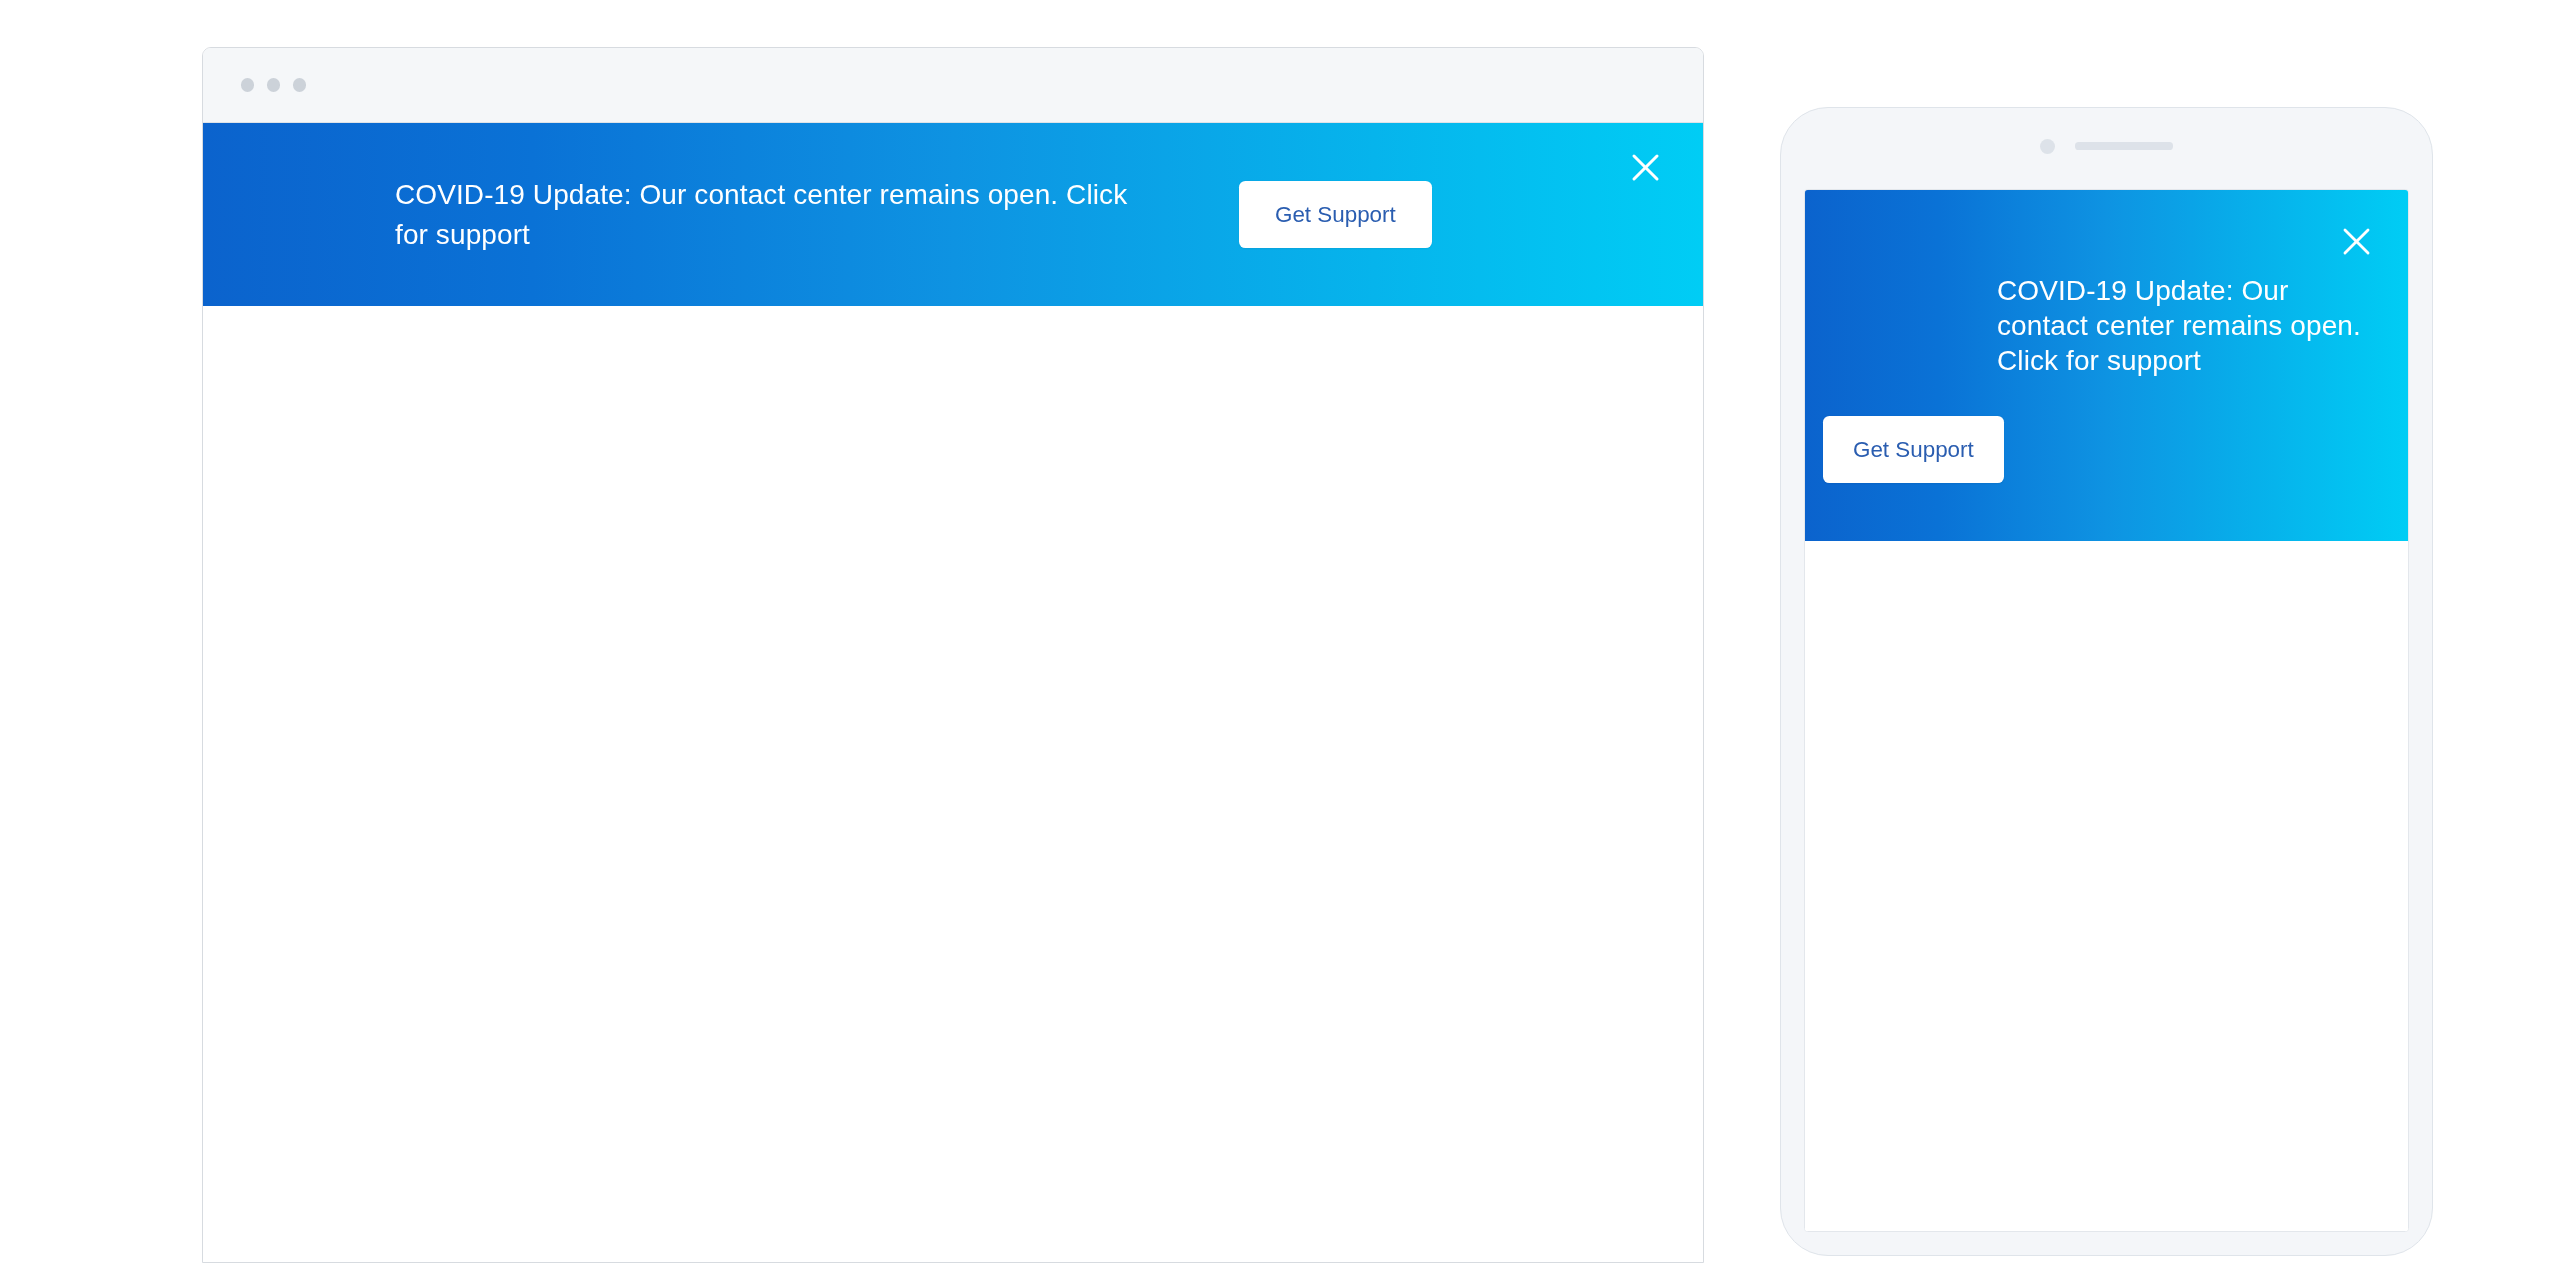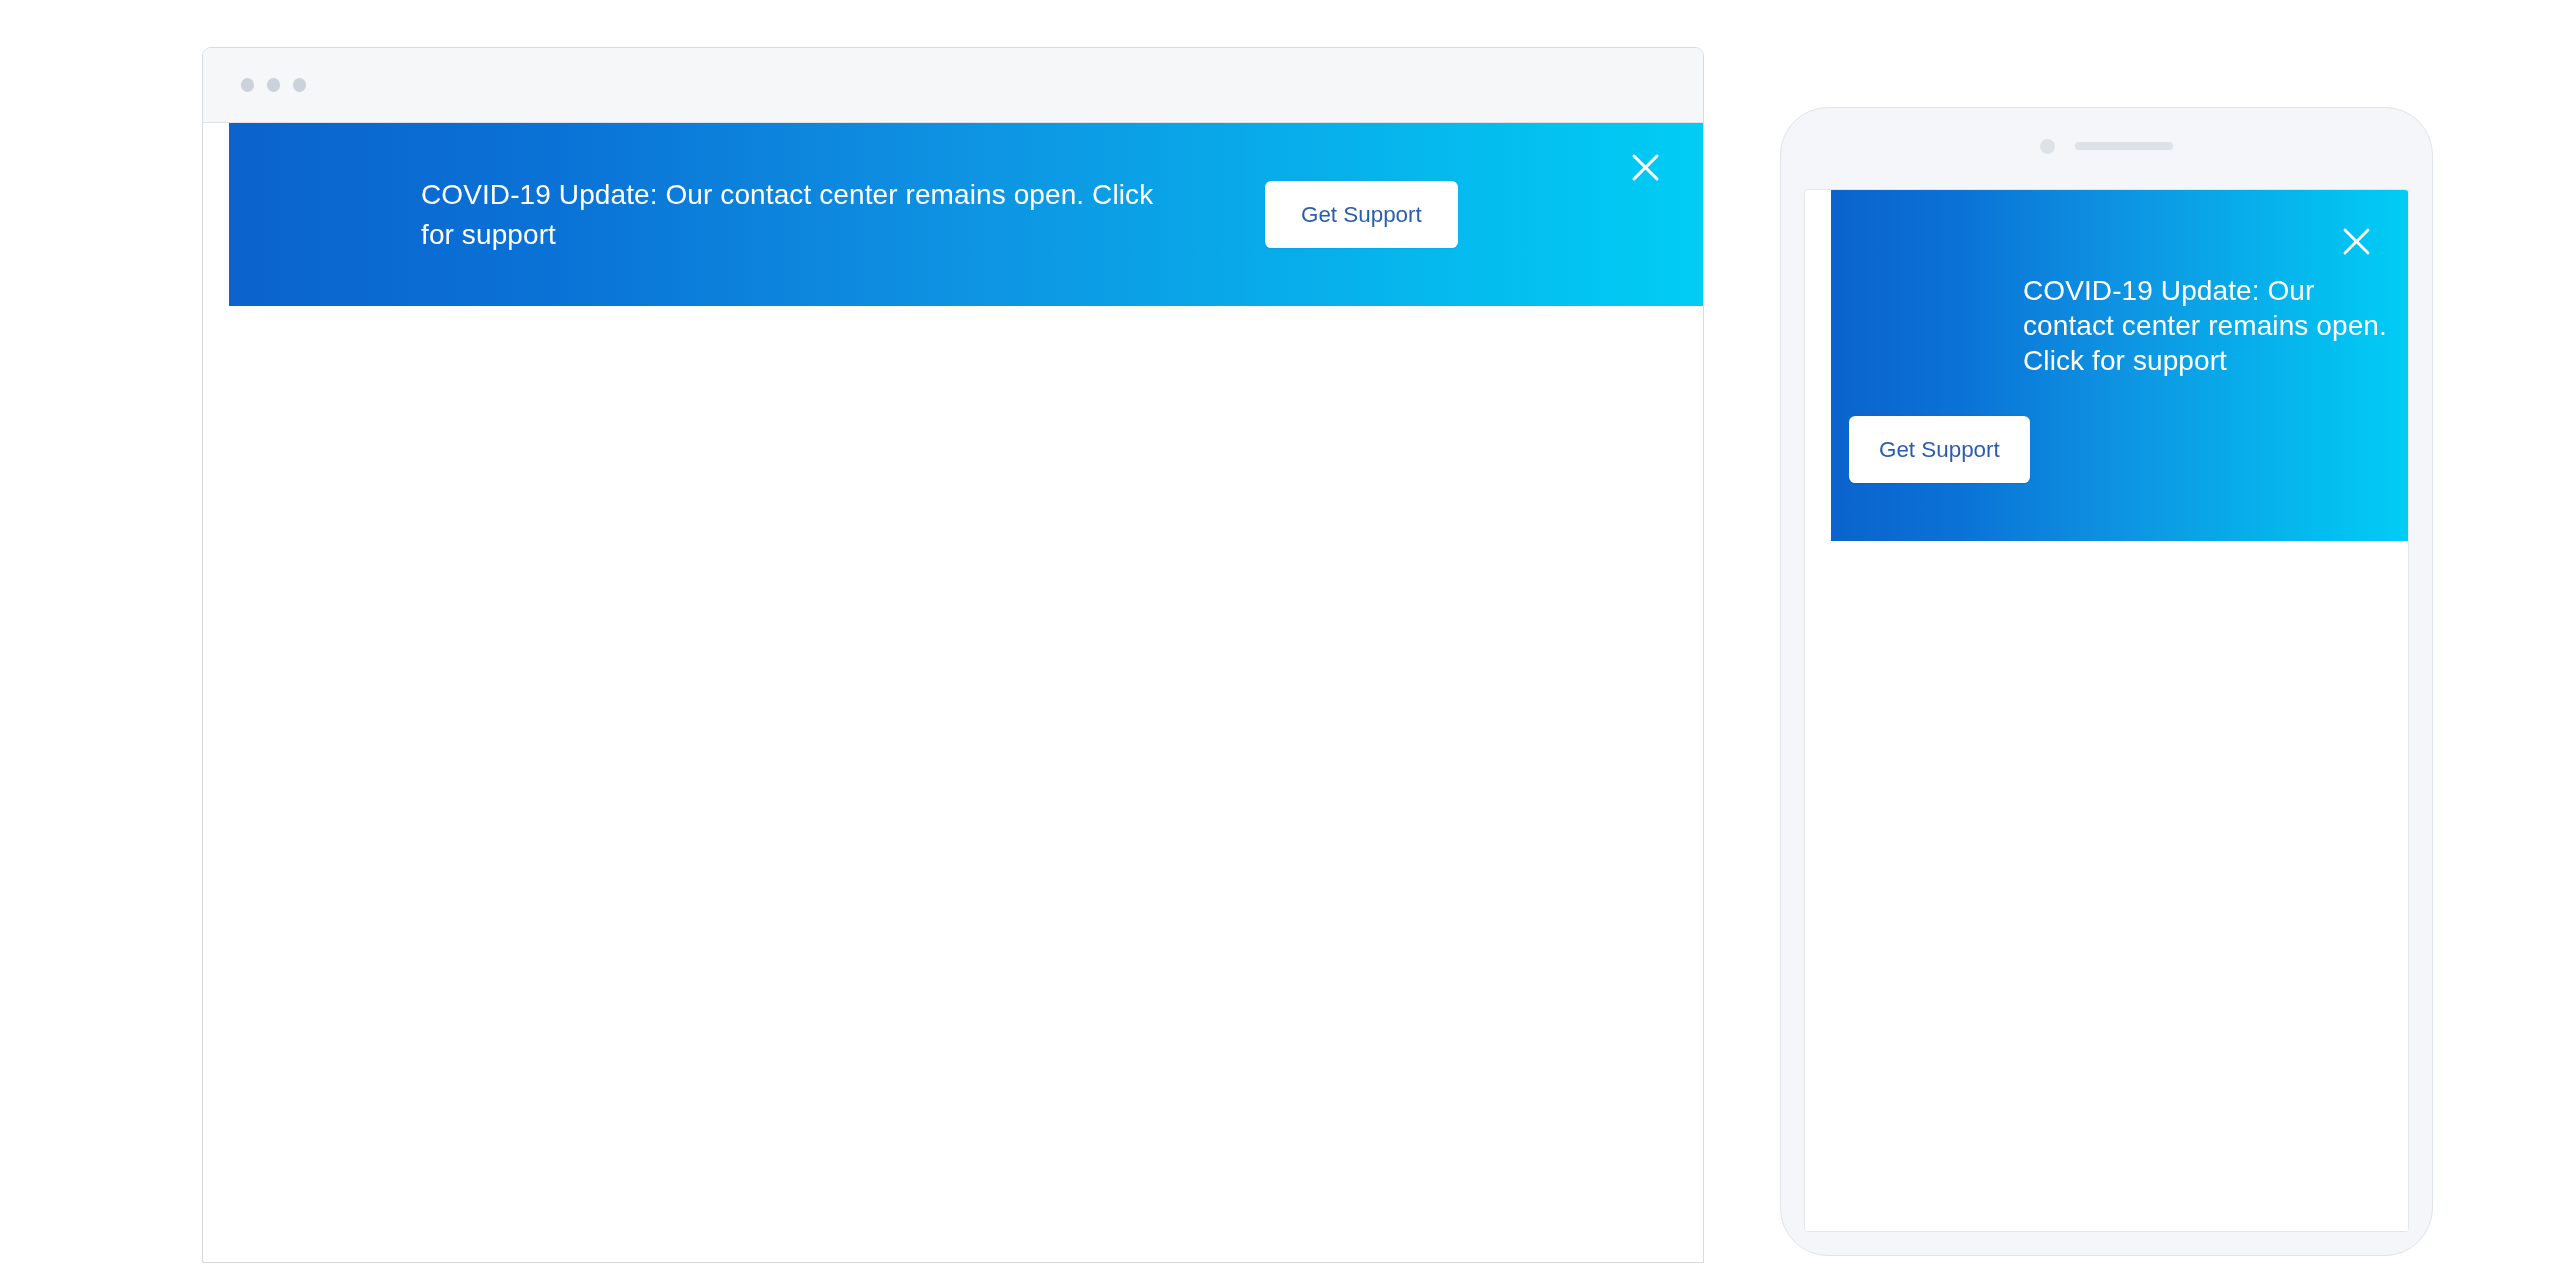--- a/index.html
+++ b/index.html
@@ -47,21 +47,20 @@
     width: 13.4px;
     height: 13.4px;
     border-radius: 50%;
     background: #ccd2d9;
   }
 
   .banner {
     position: relative;
     background: linear-gradient(90deg, #0b63cd 0%, #0a72d6 22%, #0e93e2 50%, #06b4ec 78%, #00cdf5 100%);
     box-sizing: border-box;
-    margin-left: 26px;
   }
 
   .desktop-banner {
     height: 183px;
     display: flex;
     align-items: center;
     padding: 0 64px 0 0;
   }
   .desktop-banner-inner {
     display: flex;

